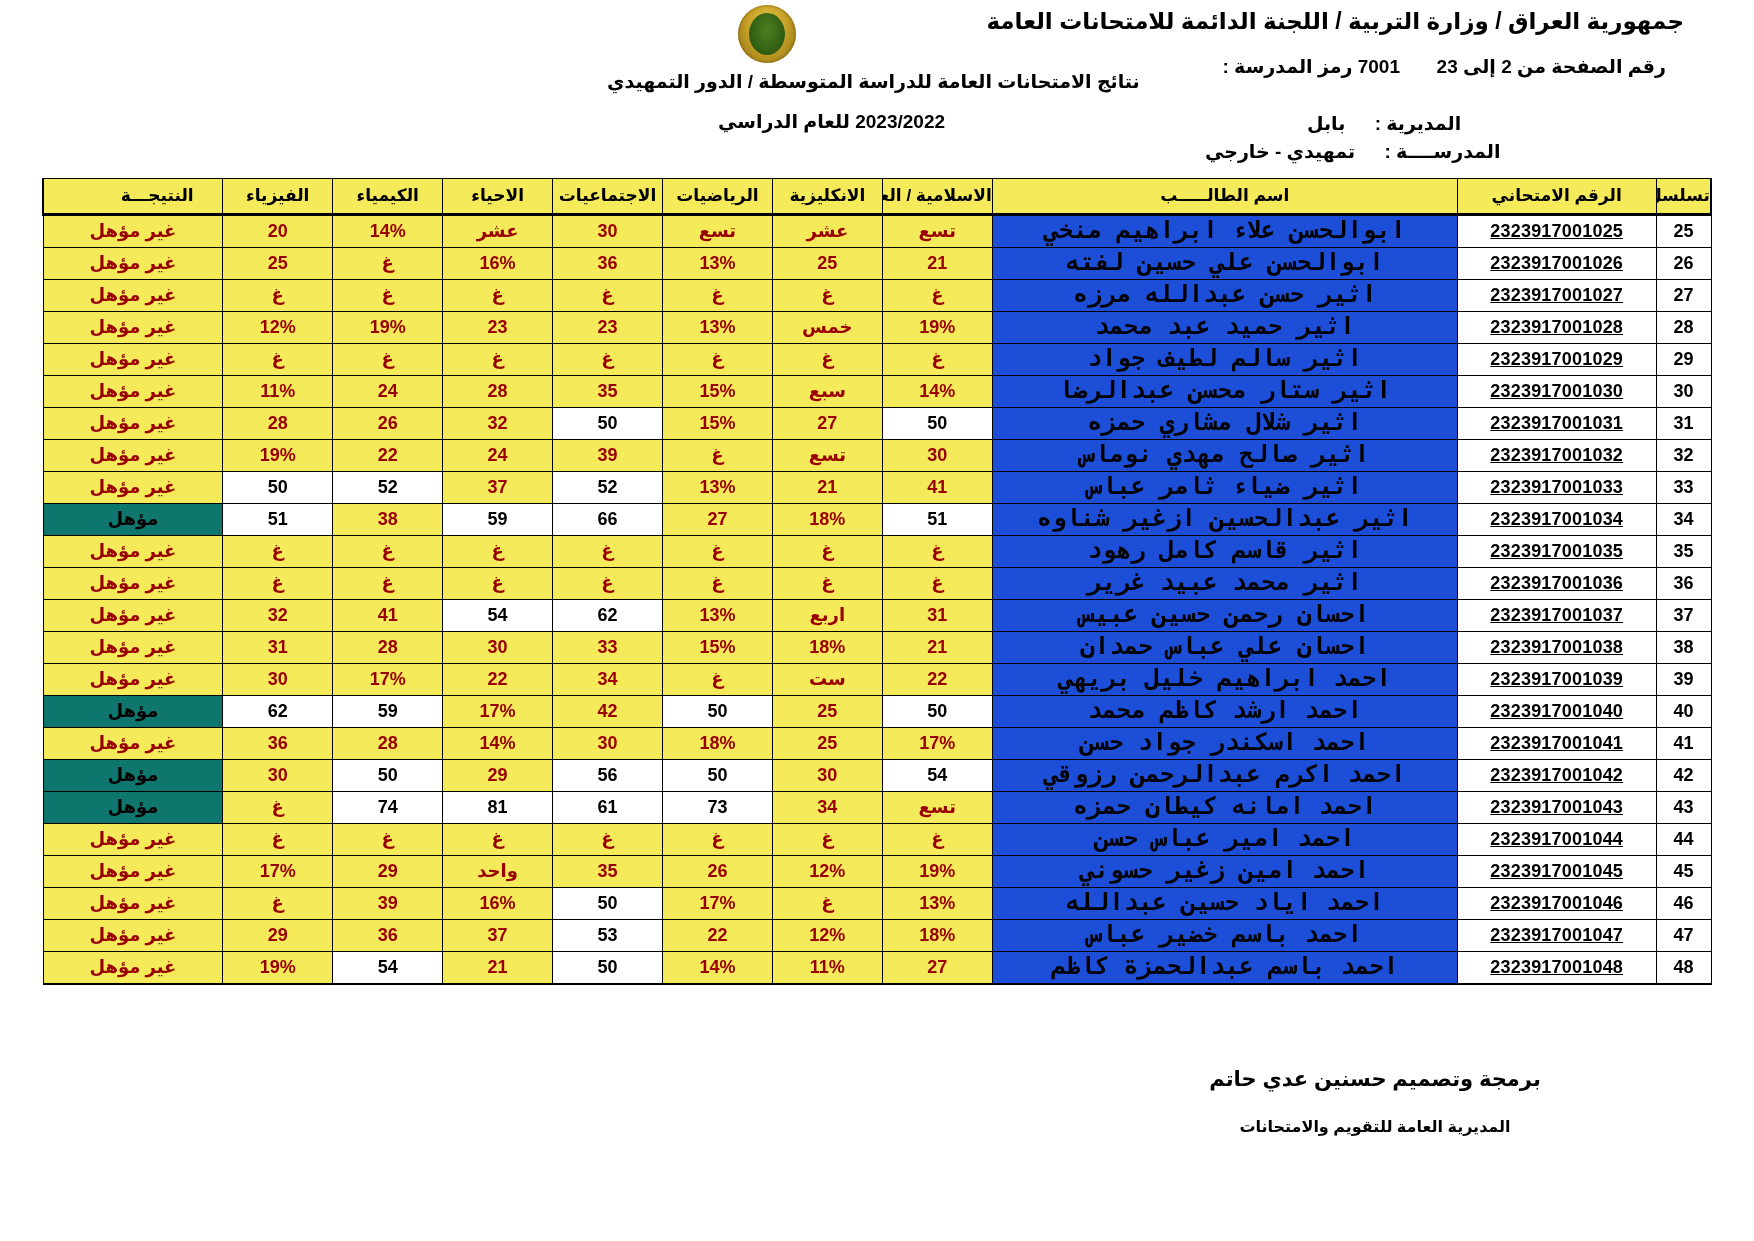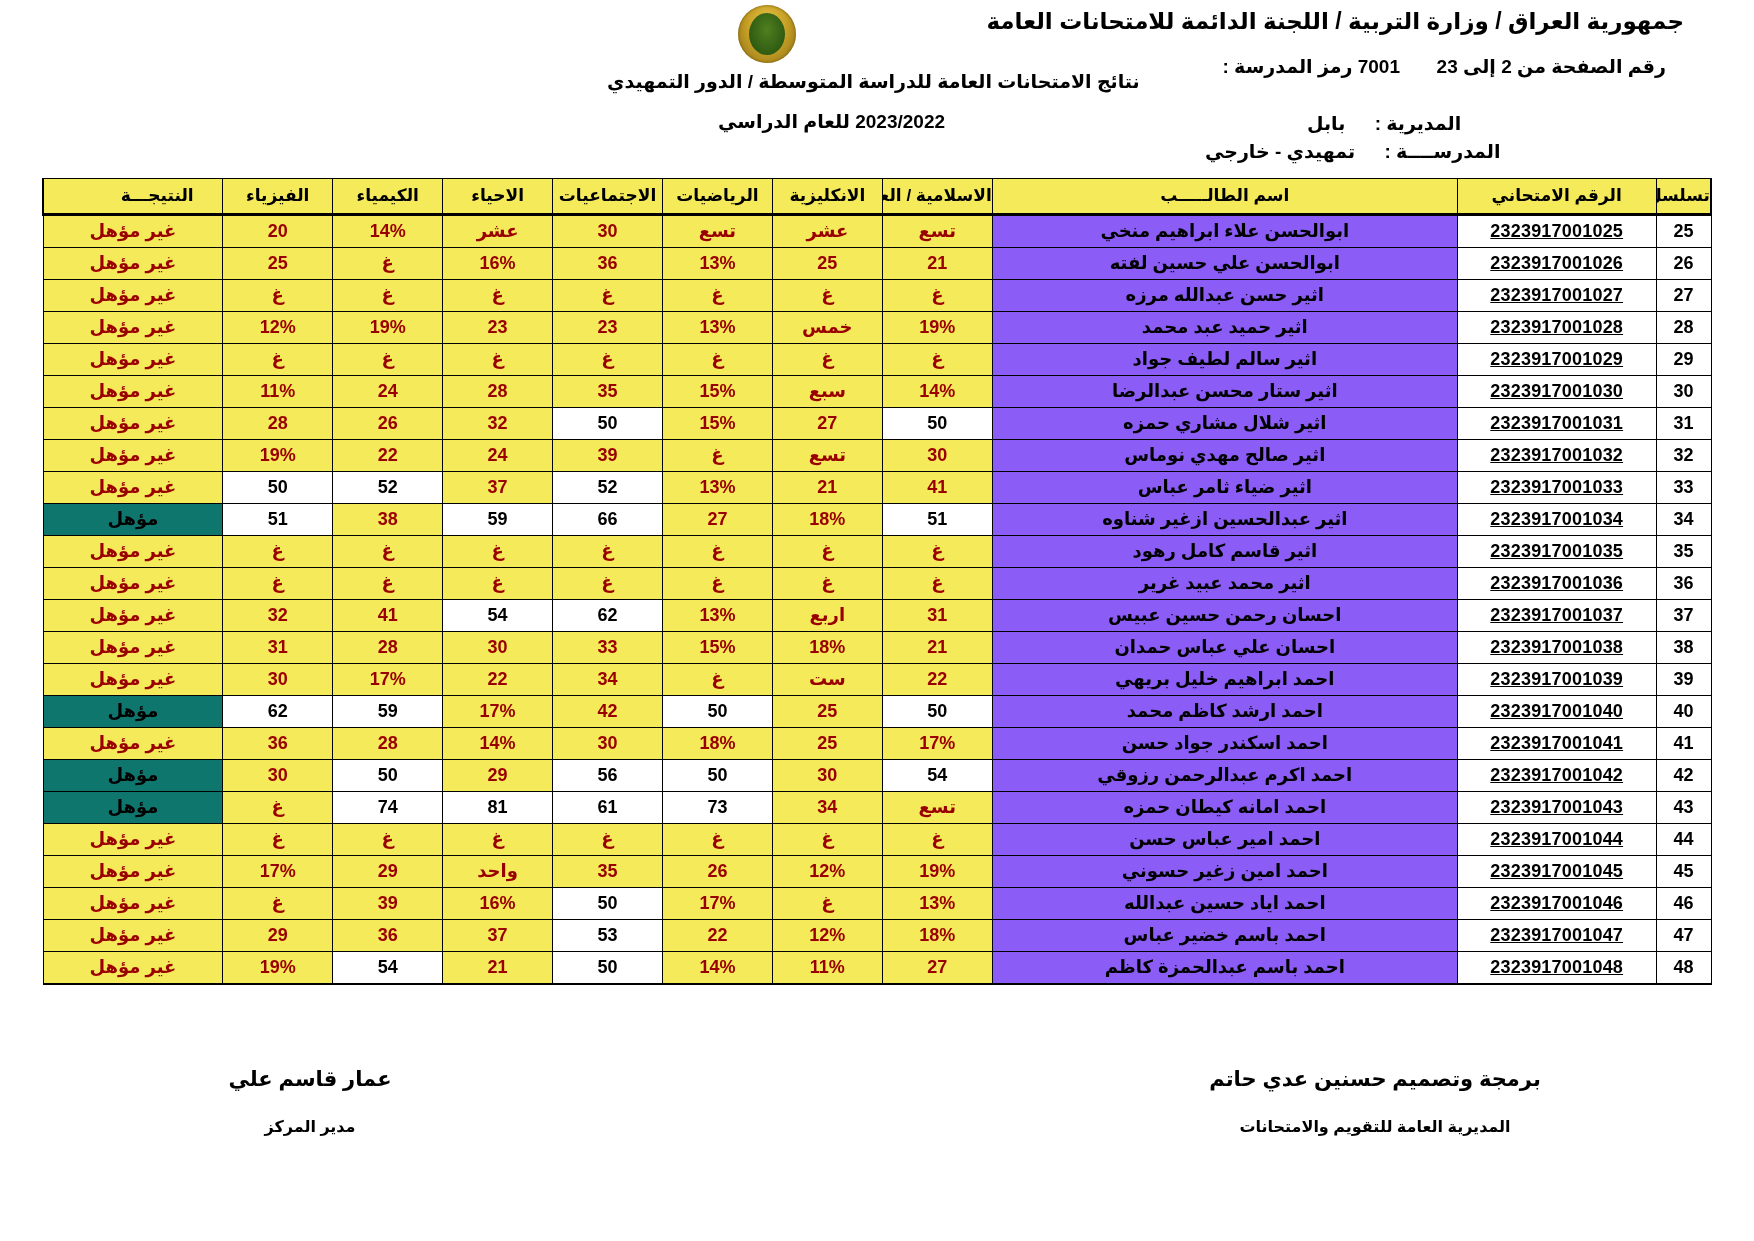--- a/index.html
+++ b/index.html
@@ -165,25 +165,26 @@
     background: #f5ea5a;
     color: #990000;
     font-size: 18px;
   }
   td.cell-pass {
     background: #ffffff;
     color: #000000;
     font-size: 18px;
   }
   td.cell-name {
-    background: #8b5cf6;
+    background: #1d4ed8;
     color: #000000;
-    font-size: 18px;
+    font-size: 24px;
     text-align: right;
     padding-right: 14px;
+    font-family: Liberation Mono, monospace;
   }
   td.cell-plain {
     background: #ffffff;
     color: #000000;
     font-size: 18px;
   }
   td.cell-examno { font-size: 18px; letter-spacing: 0.2px; text-decoration: underline; }
   td.cell-serial { font-size: 18px; }
   td.cell-result-fail {
     background: #f5ea5a;
@@ -599,17 +600,13 @@
         </tr>
       </tbody>
   </table>
 </div>
 
 <div class="footer">
   <div class="foot-block foot-right">
     <div class="foot-name">برمجة وتصميم حسنين عدي حاتم</div>
     <div class="foot-role">المديرية العامة للتقويم والامتحانات</div>
   </div>
-  <div class="foot-block foot-left">
-    <div class="foot-name">عمار قاسم علي</div>
-    <div class="foot-role">مدير المركز</div>
-  </div>
 </div>
 
 </body></html>

